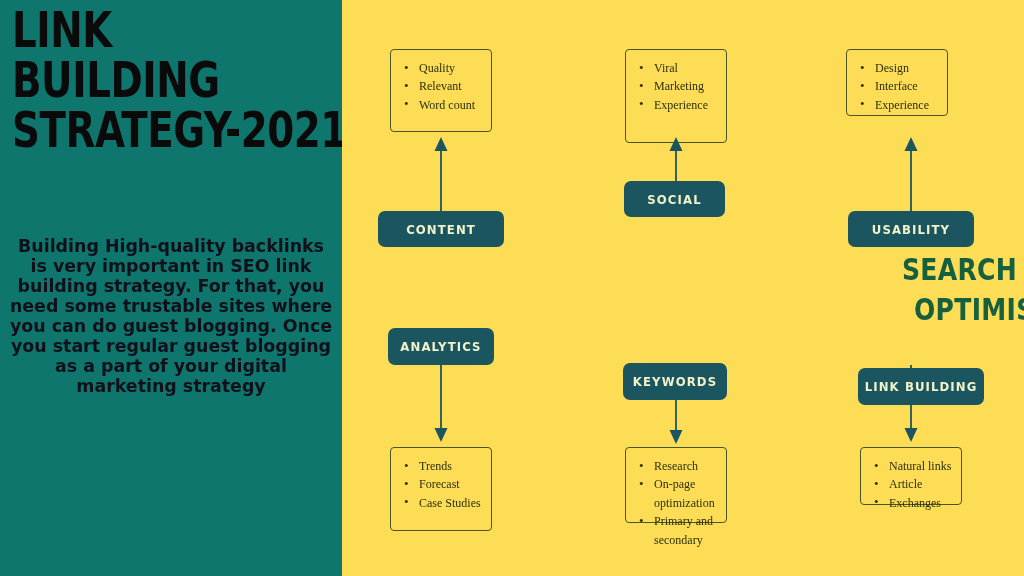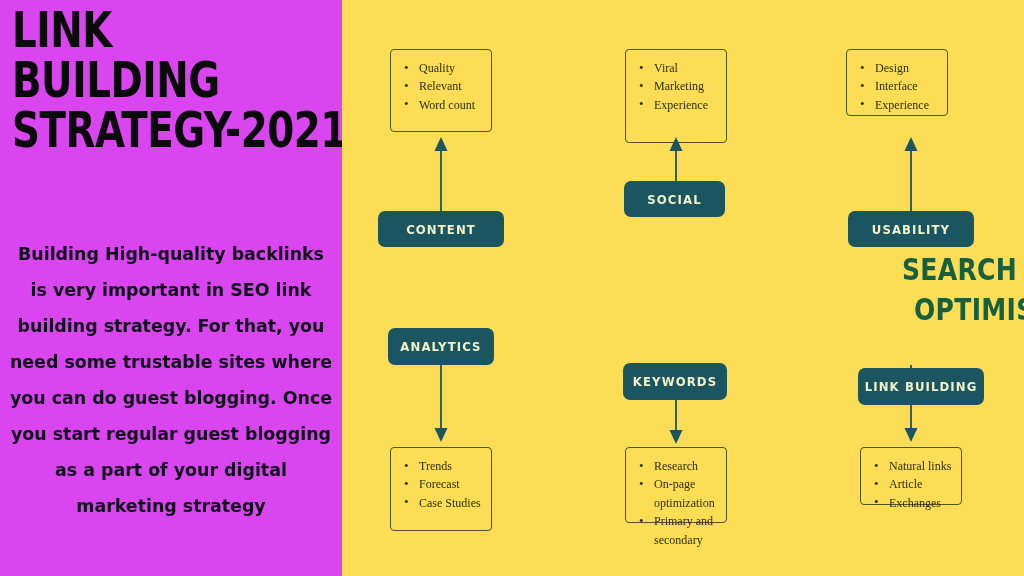--- a/index.html
+++ b/index.html
@@ -19,21 +19,21 @@
     height: 576px;
   }
 
   
   .left-panel {
     position: absolute;
     left: 0;
     top: 0;
     width: 342px;
     height: 576px;
-    background: #d946ef;
+    background: #0f766e;
   }
   .headline {
     position: absolute;
     left: 12px;
     top: 6px;
     width: 320px;
     color: #0a0a0a;
     font-family: "Liberation Sans Narrow", "DejaVu Sans Condensed", "Liberation Sans", sans-serif;
     font-weight: bold;
     font-size: 49px;
@@ -47,21 +47,21 @@
 
   .blurb {
     position: absolute;
     left: 8px;
     top: 236px;
     width: 326px;
     color: #10101a;
     font-family: "DejaVu Sans", "Liberation Sans", sans-serif;
     font-weight: bold;
     font-size: 17.4px;
-    line-height: 36px;
+    line-height: 20px;
     text-align: center;
   }
 
   
   .right-panel {
     position: absolute;
     left: 342px;
     top: 0;
     width: 682px;
     height: 576px;

